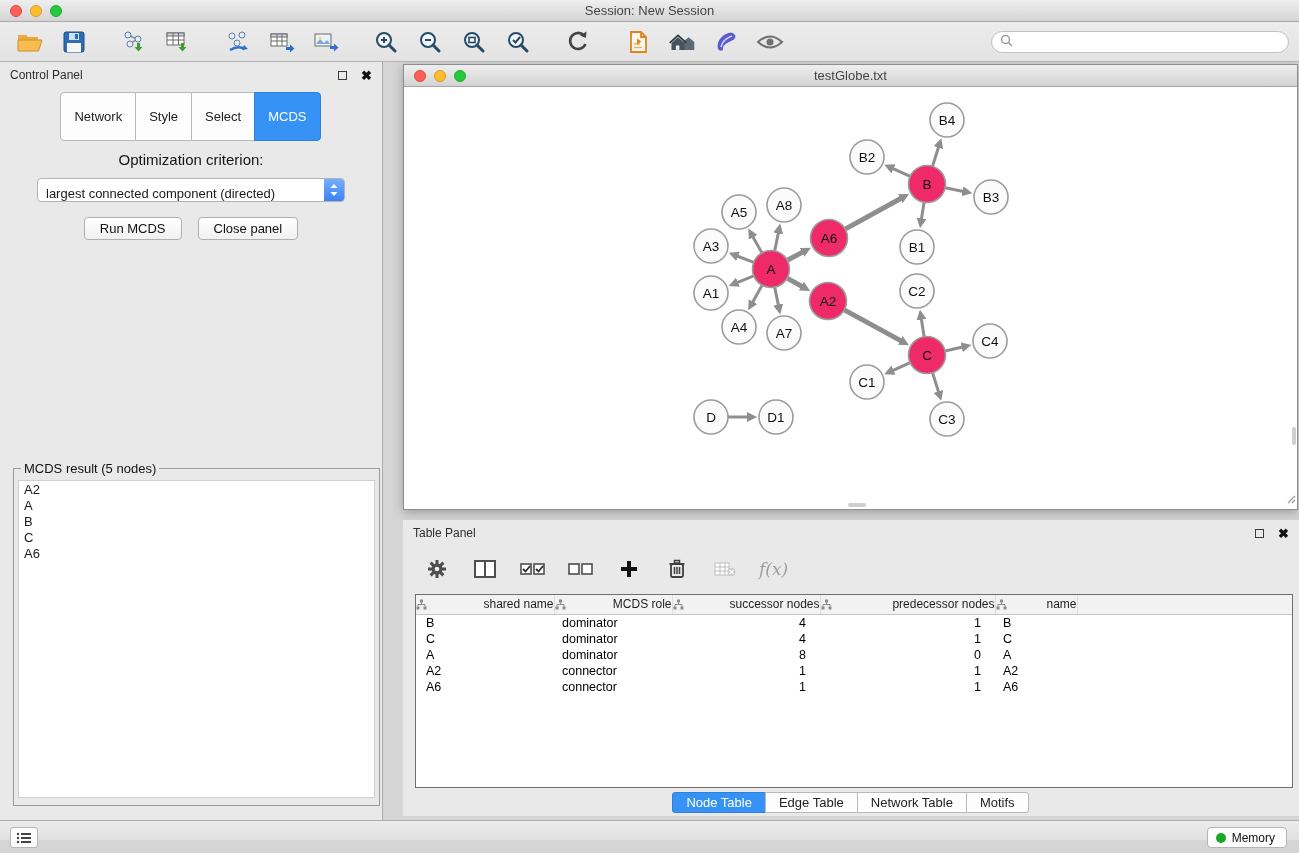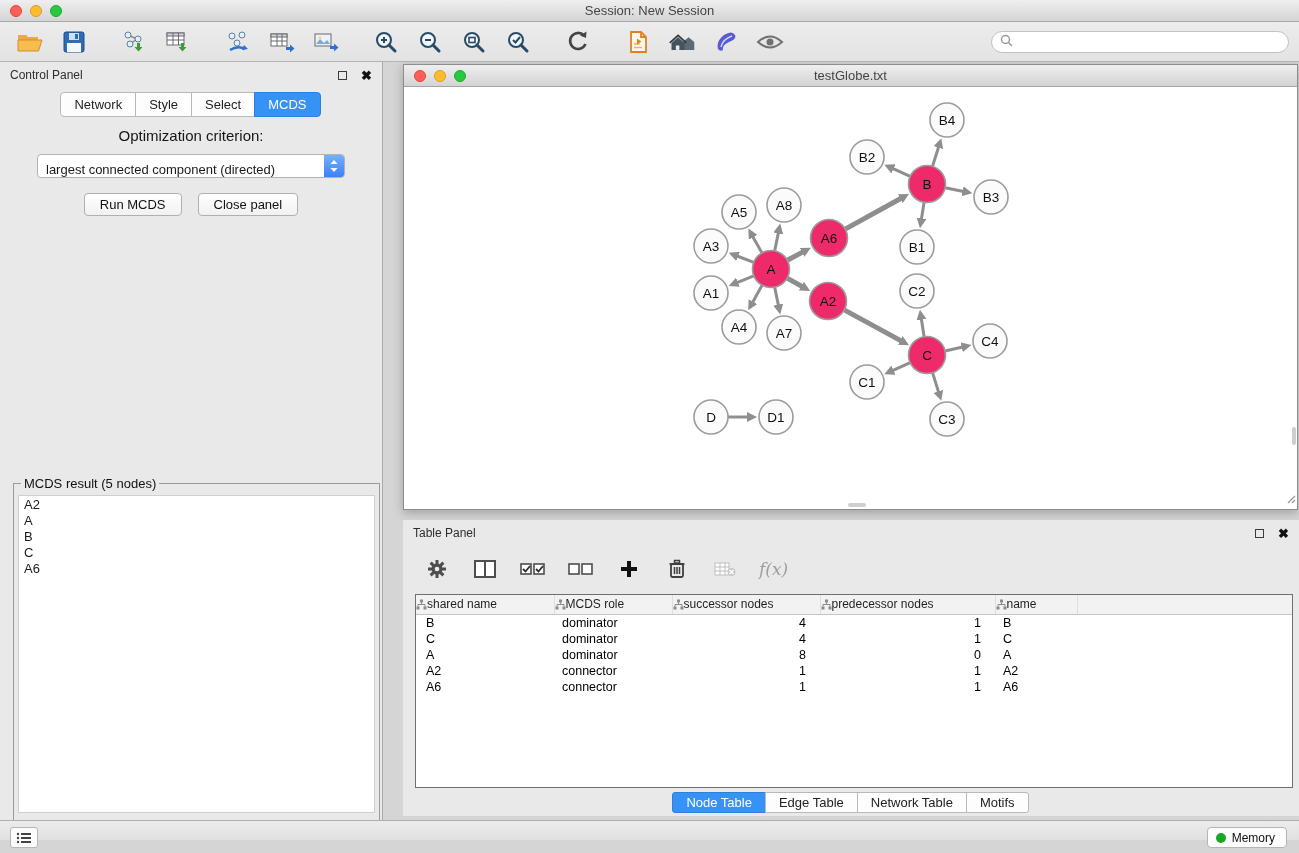--- a/index.html
+++ b/index.html
@@ -23,50 +23,50 @@
   .search-wrap{position:absolute;right:10px;top:9px;width:298px;height:22px;background:#fff;border:1px solid #c2c2c2;border-radius:12px;display:flex;align-items:center;padding-left:8px;gap:5px;}
   .search-wrap input{border:none;outline:none;flex:1;height:18px;font-size:12px;background:transparent;font-family:"Liberation Sans",sans-serif;}
 
   
   .control-panel{position:absolute;left:0;top:62px;width:383px;height:758px;background:#e9e9e9;border-right:1px solid #ababab;}
   .panel-header{height:26px;display:flex;align-items:center;padding:0 10px;font-size:12px;color:#2e2e2e;}
   .panel-header .spacer{flex:1;}
   .float-icon{width:9px;height:9px;border:1.5px solid #3c3c3c;margin-right:14px;display:inline-block;cursor:pointer;}
   .close-icon{font-size:13px;font-weight:bold;color:#111;cursor:pointer;line-height:1;}
   .cp-tabs{display:flex;justify-content:center;margin-top:4px;}
-  .cp-tab{padding:4px 13px;background:#fdfdfd;border:1px solid #b9b9b9;font-size:13px;color:#222;margin-left:-1px;cursor:pointer;}
+  .cp-tab{padding:16px 13px;background:#fdfdfd;border:1px solid #b9b9b9;font-size:13px;color:#222;margin-left:-1px;cursor:pointer;}
   .cp-tab:first-child{border-radius:4px 0 0 4px;}
   .cp-tab:last-child{border-radius:0 4px 4px 0;}
   .cp-tab.active{background:#3693f5;border-color:#2f80d6;color:#fff;}
   .opt-label{text-align:center;margin-top:10px;font-size:15px;color:#161616;}
   .combo{position:relative;width:308px;height:24px;margin:10px auto 0;background:#fff;border:1px solid #b3b3b3;border-radius:4px;display:flex;align-items:flex-end;padding-left:8px;font-size:13px;cursor:pointer;}
   .combo .stepper{position:absolute;right:0;top:0;width:20px;height:22px;background:linear-gradient(#74b0fe,#3c80f7);border-radius:0 3px 3px 0;display:flex;align-items:center;justify-content:center;}
   .btn-row{display:flex;justify-content:center;gap:16px;margin-top:15px;}
   .mac-btn{padding:3px 15px;background:linear-gradient(#ffffff,#f1f1f1);border:1px solid #b0b0b0;border-radius:4px;font-size:13px;color:#111;cursor:pointer;font-family:"Liberation Sans",sans-serif;}
-  .result-fieldset{position:absolute;left:13px;top:414px;width:367px;height:345px;border:1px solid #9b9b9b;padding:4px;background:#e9e9e9;}
+  .result-fieldset{position:absolute;left:13px;top:399px;width:367px;height:345px;border:1px solid #9b9b9b;padding:4px;background:#e9e9e9;}
   .result-fieldset legend{font-size:13px;padding:0 3px;margin-left:3px;color:#111;}
   .result-list{width:100%;height:318px;background:#fff;border:1px solid #cfcfcf;padding:1px 5px;font-size:13px;line-height:16px;overflow:hidden;}
 
   
   .network-window{position:absolute;left:403px;top:64px;width:895px;height:446px;background:#fff;border:1px solid #8d8d8d;box-shadow:0 3px 10px rgba(0,0,0,0.25);}
   .nw-titlebar{position:relative;height:22px;background:linear-gradient(#efefef,#d3d3d3);border-bottom:1px solid #a5a5a5;display:flex;align-items:center;}
   .nw-canvas{position:relative;width:893px;height:421px;background:#fff;overflow:hidden;}
   .resize-corner{position:absolute;right:1px;bottom:1px;cursor:nwse-resize;}
   .scroll-thumb-v{position:absolute;right:1px;top:340px;width:4px;height:18px;background:#cfcfcf;border-radius:2px;}
   .scroll-thumb-h{position:absolute;left:444px;bottom:1px;width:18px;height:4px;background:#cfcfcf;border-radius:2px;}
 
   
   .table-panel{position:absolute;left:403px;top:520px;width:896px;height:296px;background:#e9e9e9;}
   .tp-toolbar{height:46px;display:flex;align-items:center;gap:20px;padding-left:20px;}
   .fx-label{font-family:"DejaVu Serif",serif;font-style:italic;font-size:17px;color:#9d9d9d;cursor:default;}
   .table-container{position:absolute;left:12px;top:74px;width:878px;height:194px;background:#fff;border:1px solid #6f6f6f;overflow:hidden;}
   table.node-table{border-collapse:collapse;table-layout:fixed;width:876px;}
   table.node-table thead th{height:19px;background:#f2f2f2;border-bottom:1px solid #c6c6c6;border-right:1px solid #dedede;font-weight:normal;font-size:12px;color:#1f1f1f;cursor:pointer;}
   table.node-table thead th:last-child{border-right:none;}
-  .hdr{display:flex;align-items:center;justify-content:flex-start;}
+  .hdr{display:flex;align-items:center;justify-content:space-between;}
   table.node-table tbody td{height:16px;line-height:16px;padding:0 8px;font-size:12.5px;white-space:nowrap;overflow:hidden;color:#000;}
   table.node-table tbody td:first-child{padding-left:10px;}
   table.node-table td.num{text-align:right;padding-right:14px;}
   .tp-tabs{position:absolute;left:0;right:0;top:272px;display:flex;justify-content:center;}
   .tp-tab{padding:2px 13px;background:#fdfdfd;border:1px solid #b9b9b9;font-size:13px;color:#222;margin-left:-1px;cursor:pointer;}
   .tp-tab:first-child{border-radius:3px 0 0 3px;}
   .tp-tab:last-child{border-radius:0 3px 3px 0;}
   .tp-tab.active{background:#3693f5;border-color:#2f80d6;color:#fff;}
 
   

